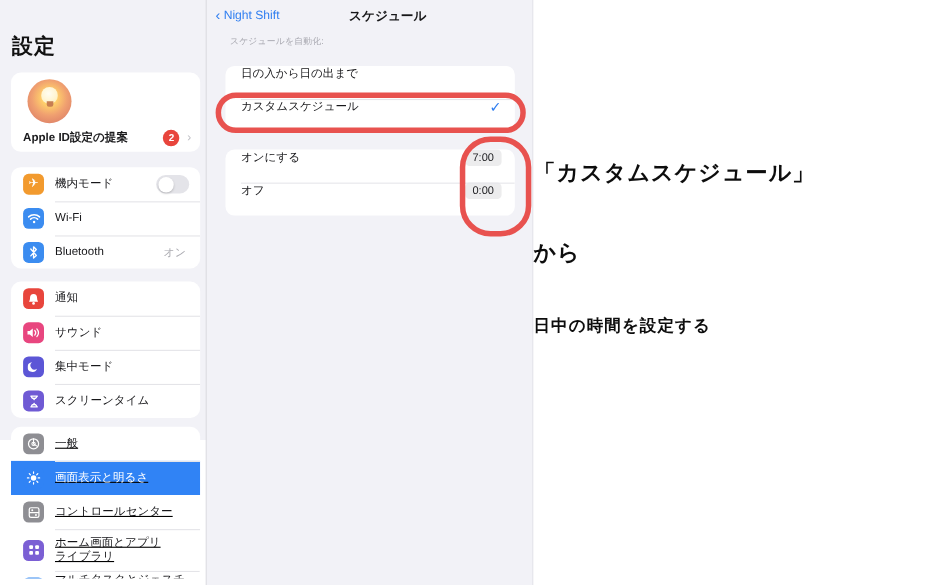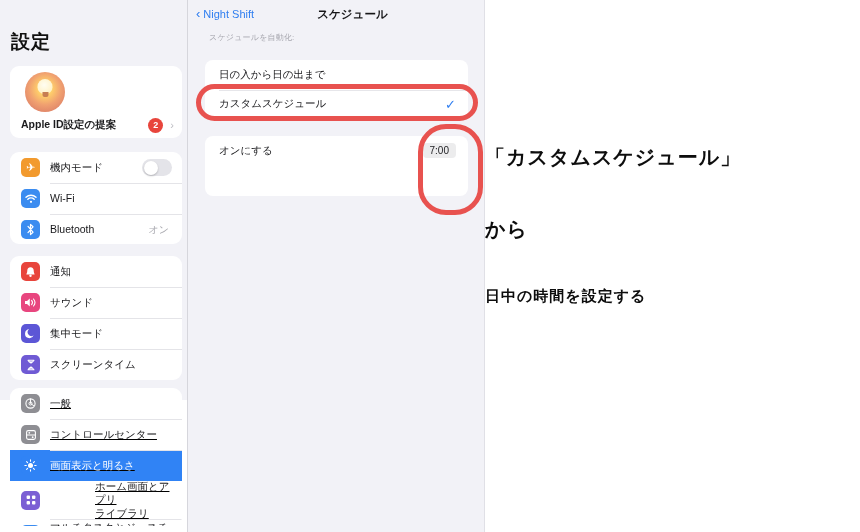--- a/index.html
+++ b/index.html
@@ -67,21 +67,21 @@
   #card-conn { top: 152px; height: 92px; }
   
   #card-notif { top: 256px; height: 124px; }
   
   #card-general { top: 388px; height: 138px; text-decoration: underline; }
 
   .srow {
     position: relative; height: 31px; display: flex; align-items: center;
     padding-left: 11px; padding-right: 10px;
   }
-  .srow.tall { height: 38px; gap: 45px; }
+  .srow.tall { height: 38px; }
   .srow + .srow::before {
     content: ""; position: absolute; left: 40px; right: 0; top: 0;
     height: 1px; background: #e4e4e8;
   }
   .sicon {
     width: 19px; height: 19px; border-radius: 5px; flex: 0 0 19px;
     margin-right: 10px; position: relative;
     display: flex; align-items: center; justify-content: center;
     color: #fff; font-size: 11px; line-height: 1;
   }
@@ -125,21 +125,21 @@
     position: absolute; left: 21px; top: 32px;
     font-size: 8px; color: #a8a8b0; letter-spacing: .2px;
   }
   .dcard {
     position: absolute; left: 17px; width: 263px;
     background: #ffffff; border-radius: 8px; overflow: hidden;
   }
   #dcard-mode { top: 60px; height: 59px; }
   #dcard-times { top: 136px; height: 60px; }
   .drow {
-    position: relative; height: 29.5px; display: flex; align-items: center;
+    position: relative; height: 29.5px; display: flex; align-items: flex-start;
     padding: 0 12px 0 14px;
   }
   .drow + .drow::before {
     content: ""; position: absolute; left: 14px; right: 0; top: 0;
     height: 1px; background: #e6e6ea;
   }
   .dlabel { font-size: 10.5px; color: #18181b; flex: 1; }
   .check { color: #2f7ef0; font-size: 13px; font-weight: bold; }
   .timepill {
     background: #ececed; border-radius: 4px; padding: 2px 7px;
@@ -261,43 +261,43 @@
     <div class="card" id="card-general">
       <div class="srow">
         <span class="sicon" style="background:#8e8e93">
           <svg width="13" height="13" viewBox="0 0 13 13" aria-hidden="true">
             <circle cx="6.5" cy="6.5" r="4.6" fill="none" stroke="#fff" stroke-width="1.1"></circle>
             <circle cx="6.5" cy="6.5" r="1.5" fill="none" stroke="#fff" stroke-width="1"></circle>
             <path d="M6.5 2 V6.5 L9.6 8.6" fill="none" stroke="#fff" stroke-width="1" stroke-linecap="round"></path>
           </svg>
         </span>
         <span class="slabel">一般</span>
-      </div>
-      <div class="srow">
-        <span class="sicon" style="background:#8e8e93">
-          <svg width="12" height="12" viewBox="0 0 12 12" aria-hidden="true">
-            <rect x="1.6" y="1.6" width="8.8" height="8.8" rx="1.6" fill="none" stroke="#fff" stroke-width="1.1"></rect>
-            <path d="M1.6 6 H10.4" stroke="#fff" stroke-width="1.1"></path>
-            <circle cx="4.3" cy="3.8" r=".9" fill="#fff"></circle>
-            <circle cx="7.7" cy="8.2" r=".9" fill="#fff"></circle>
-          </svg>
-        </span>
-        <span class="slabel">コントロールセンター</span>
       </div>
       <div class="srow selected">
         <span class="sicon" style="background:#3083f5">
           <svg width="13" height="13" viewBox="0 0 13 13" aria-hidden="true">
             <circle cx="6.5" cy="6.5" r="2.5" fill="#fff"></circle>
             <g stroke="#fff" stroke-width="1.1" stroke-linecap="round">
               <path d="M6.5 .9 V2.3 M6.5 10.7 V12.1 M.9 6.5 H2.3 M10.7 6.5 H12.1"></path>
               <path d="M2.6 2.6 L3.6 3.6 M9.4 9.4 L10.4 10.4 M10.4 2.6 L9.4 3.6 M3.6 9.4 L2.6 10.4"></path>
             </g>
           </svg>
         </span>
         <span class="slabel">画面表示と明るさ</span>
+      </div>
+      <div class="srow">
+        <span class="sicon" style="background:#8e8e93">
+          <svg width="12" height="12" viewBox="0 0 12 12" aria-hidden="true">
+            <rect x="1.6" y="1.6" width="8.8" height="8.8" rx="1.6" fill="none" stroke="#fff" stroke-width="1.1"></rect>
+            <path d="M1.6 6 H10.4" stroke="#fff" stroke-width="1.1"></path>
+            <circle cx="4.3" cy="3.8" r=".9" fill="#fff"></circle>
+            <circle cx="7.7" cy="8.2" r=".9" fill="#fff"></circle>
+          </svg>
+        </span>
+        <span class="slabel">コントロールセンター</span>
       </div>
       <div class="srow tall">
         <span class="sicon" style="background:#7b5fd4">
           <svg width="12" height="12" viewBox="0 0 12 12" aria-hidden="true">
             <g fill="#fff">
               <rect x="1.6" y="1.6" width="3.4" height="3.4" rx=".9"></rect>
               <rect x="7" y="1.6" width="3.4" height="3.4" rx=".9"></rect>
               <rect x="1.6" y="7" width="3.4" height="3.4" rx=".9"></rect>
               <rect x="7" y="7" width="3.4" height="3.4" rx=".9"></rect>
             </g>
@@ -333,20 +333,24 @@
         <span class="dlabel">カスタムスケジュール</span>
         <span class="check">✓</span>
       </div>
     </div>
 
     <div class="dcard" id="dcard-times">
       <div class="drow">
         <span class="dlabel">オンにする</span>
         <span class="timepill">7:00</span>
       </div>
+      <div class="drow">
+        <span class="dlabel">オフ</span>
+        <span class="timepill">0:00</span>
+      </div>
     </div>
 
     <div class="detail-divider"></div>
   </div>
 
   <div class="oval" id="oval-custom"></div>
   <div class="oval" id="oval-times"></div>
 
   <div class="annot">
     <div class="annot-line" id="annot-1">「カスタムスケジュール」</div>

